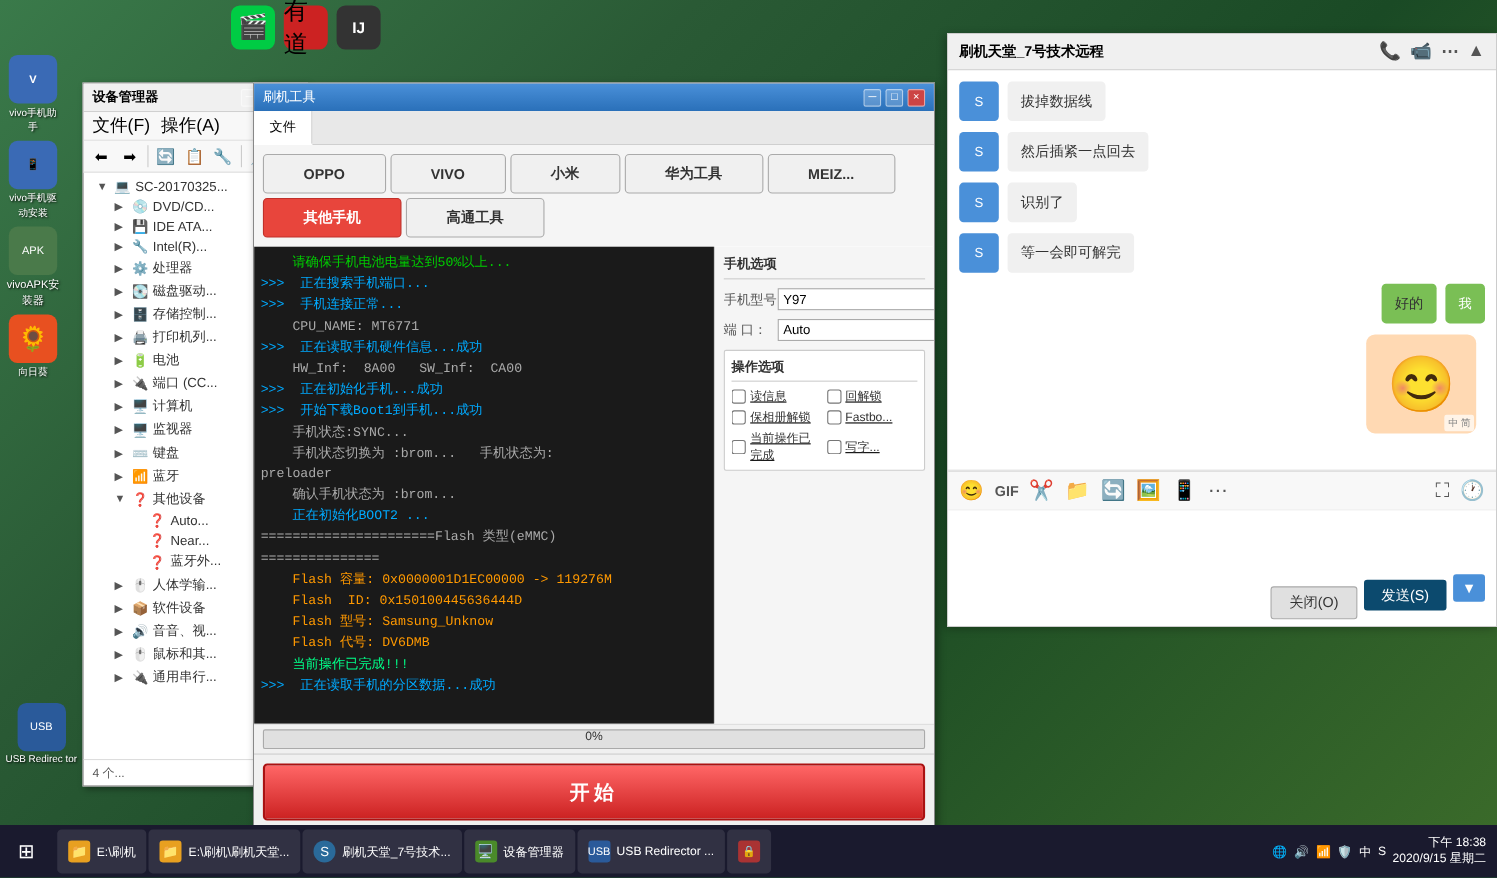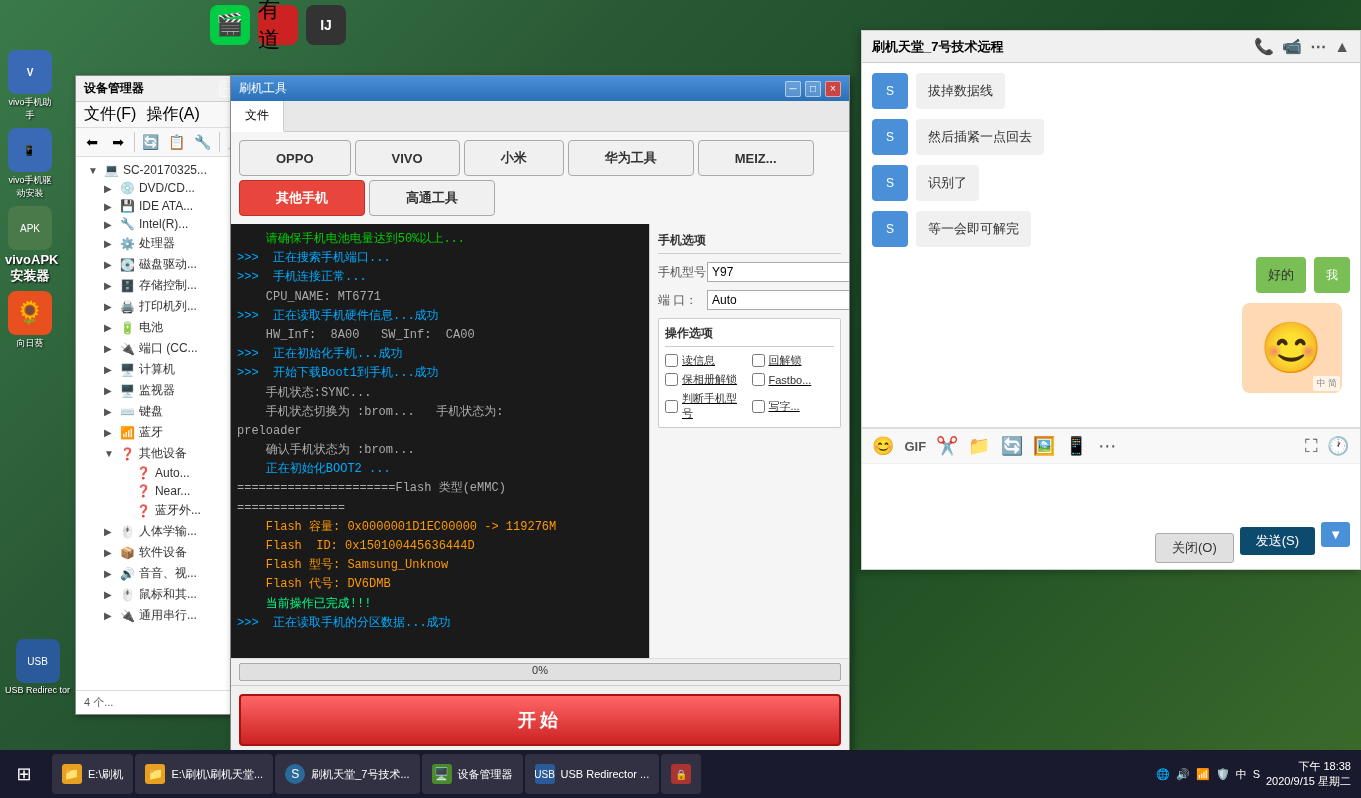--- a/index.html
+++ b/index.html
@@ -573,21 +573,21 @@
     <div style="width:50px;text-align:center;cursor:pointer;">
       <div style="width:44px;height:44px;background:#3a6ab5;border-radius:8px;margin:0 auto 2px;display:flex;align-items:center;justify-content:center;color:white;font-size:10px;font-weight:bold;">V</div>
       <div style="color:white;font-size:9px;text-shadow:1px 1px 2px #000;">vivo手机助手</div>
     </div>
     <div style="width:50px;text-align:center;cursor:pointer;">
       <div style="width:44px;height:44px;background:#3a6ab5;border-radius:8px;margin:0 auto 2px;display:flex;align-items:center;justify-content:center;color:white;font-size:10px;">📱</div>
       <div style="color:white;font-size:9px;text-shadow:1px 1px 2px #000;">vivo手机驱动安装</div>
     </div>
     <div style="width:50px;text-align:center;cursor:pointer;">
       <div style="width:44px;height:44px;background:#4a7a4a;border-radius:8px;margin:0 auto 2px;display:flex;align-items:center;justify-content:center;color:white;font-size:10px;">APK</div>
-      <div style="color:white;font-size:13px;text-shadow:1px 1px 2px #000;font-weight:bold;">vivoAPK安装器</div>
+      <div style="color:white;font-size:10px;text-shadow:1px 1px 2px #000;">vivoAPK安装器</div>
     </div>
     <div style="width:50px;text-align:center;cursor:pointer;">
       <div style="width:44px;height:44px;background:#e85020;border-radius:8px;margin:0 auto 2px;display:flex;align-items:center;justify-content:center;color:white;font-size:22px;">🌻</div>
       <div style="color:white;font-size:9px;text-shadow:1px 1px 2px #000;">向日葵</div>
     </div>
   </div>
 
   <div style="position:absolute;bottom:55px;left:5px;z-index:5;text-align:center;">
     <div style="width:44px;height:44px;background:#2a5a9a;border-radius:8px;margin:0 auto 2px;display:flex;align-items:center;justify-content:center;color:white;font-size:10px;">USB</div>
     <div style="color:white;font-size:9px;text-shadow:1px 1px 2px #000;">USB Redirec tor</div>
@@ -810,21 +810,21 @@
             <div class="checkbox-row">
               <input type="checkbox" style="">
               <span>保相册解锁</span>
             </div>
             <div class="checkbox-row">
               <input type="checkbox" style="">
               <span>Fastbo...</span>
             </div>
             <div class="checkbox-row">
               <input type="checkbox" style="">
-              <span>判断手机型号</span>
+              <span>当前操作已完成</span>
             </div>
             <div class="checkbox-row">
               <input type="checkbox" style="">
               <span>写字...</span>
             </div>
           </div>
         </div>
       </div>
     </div>
 

